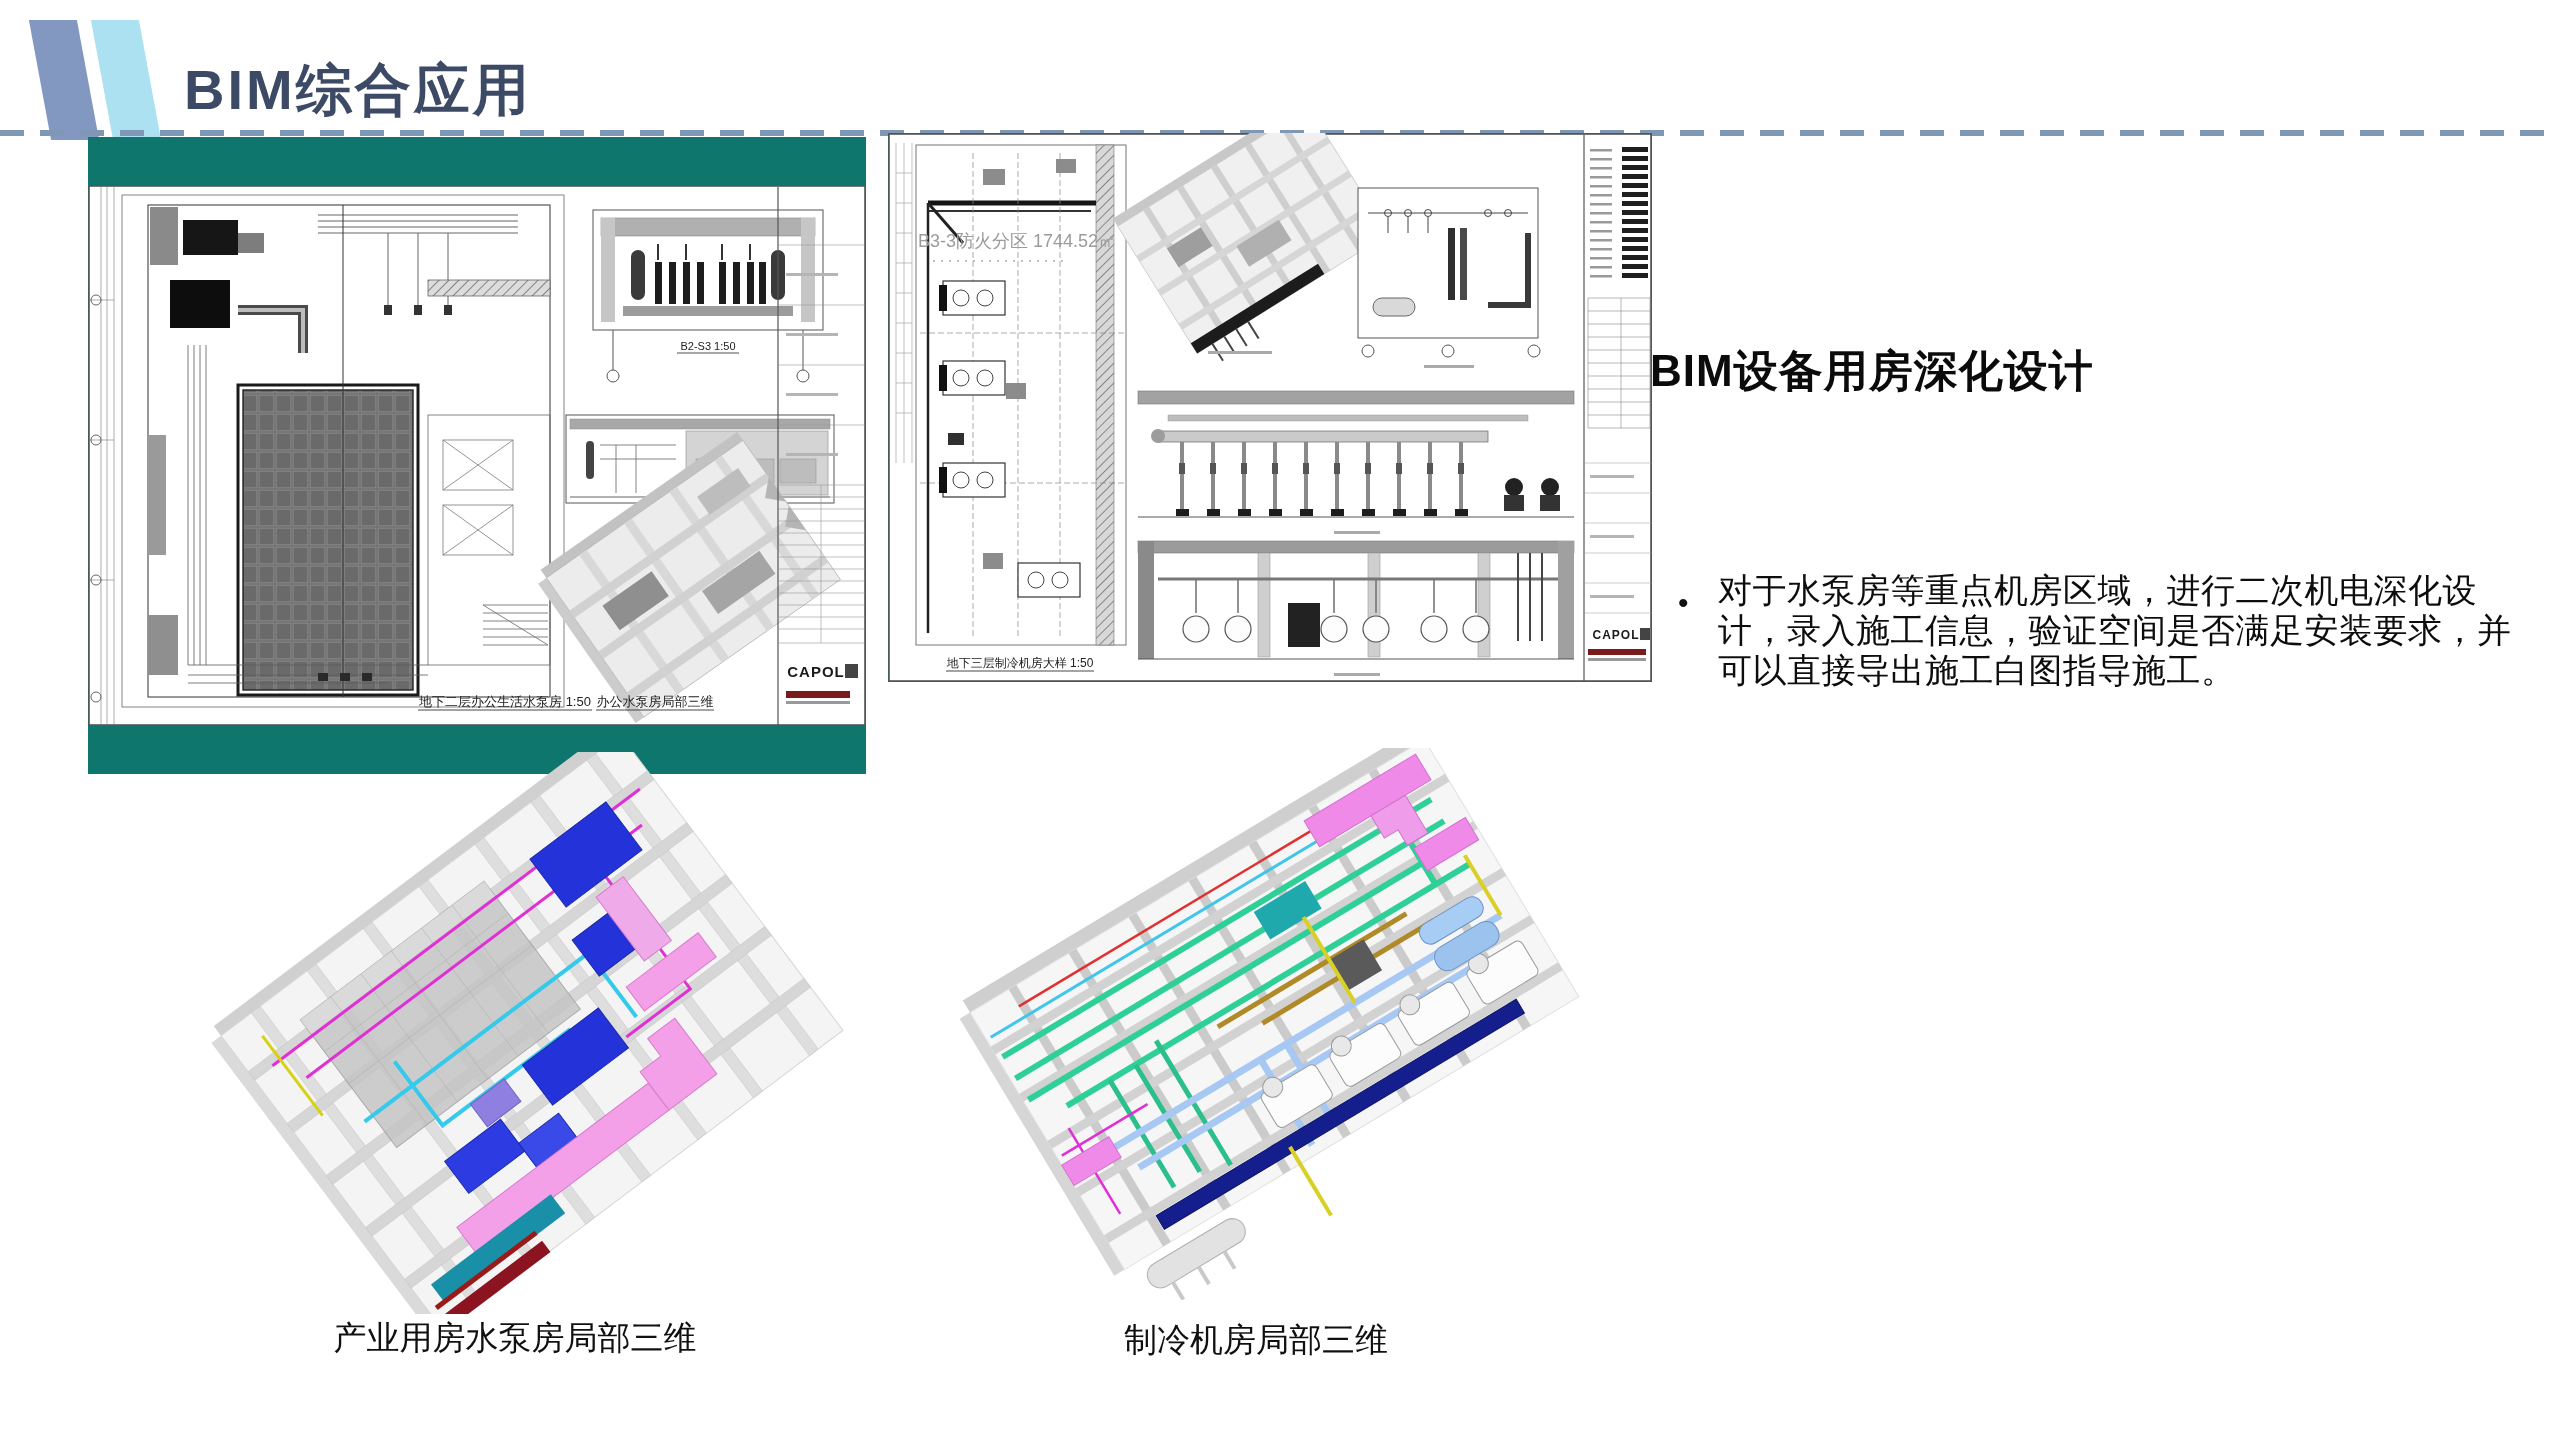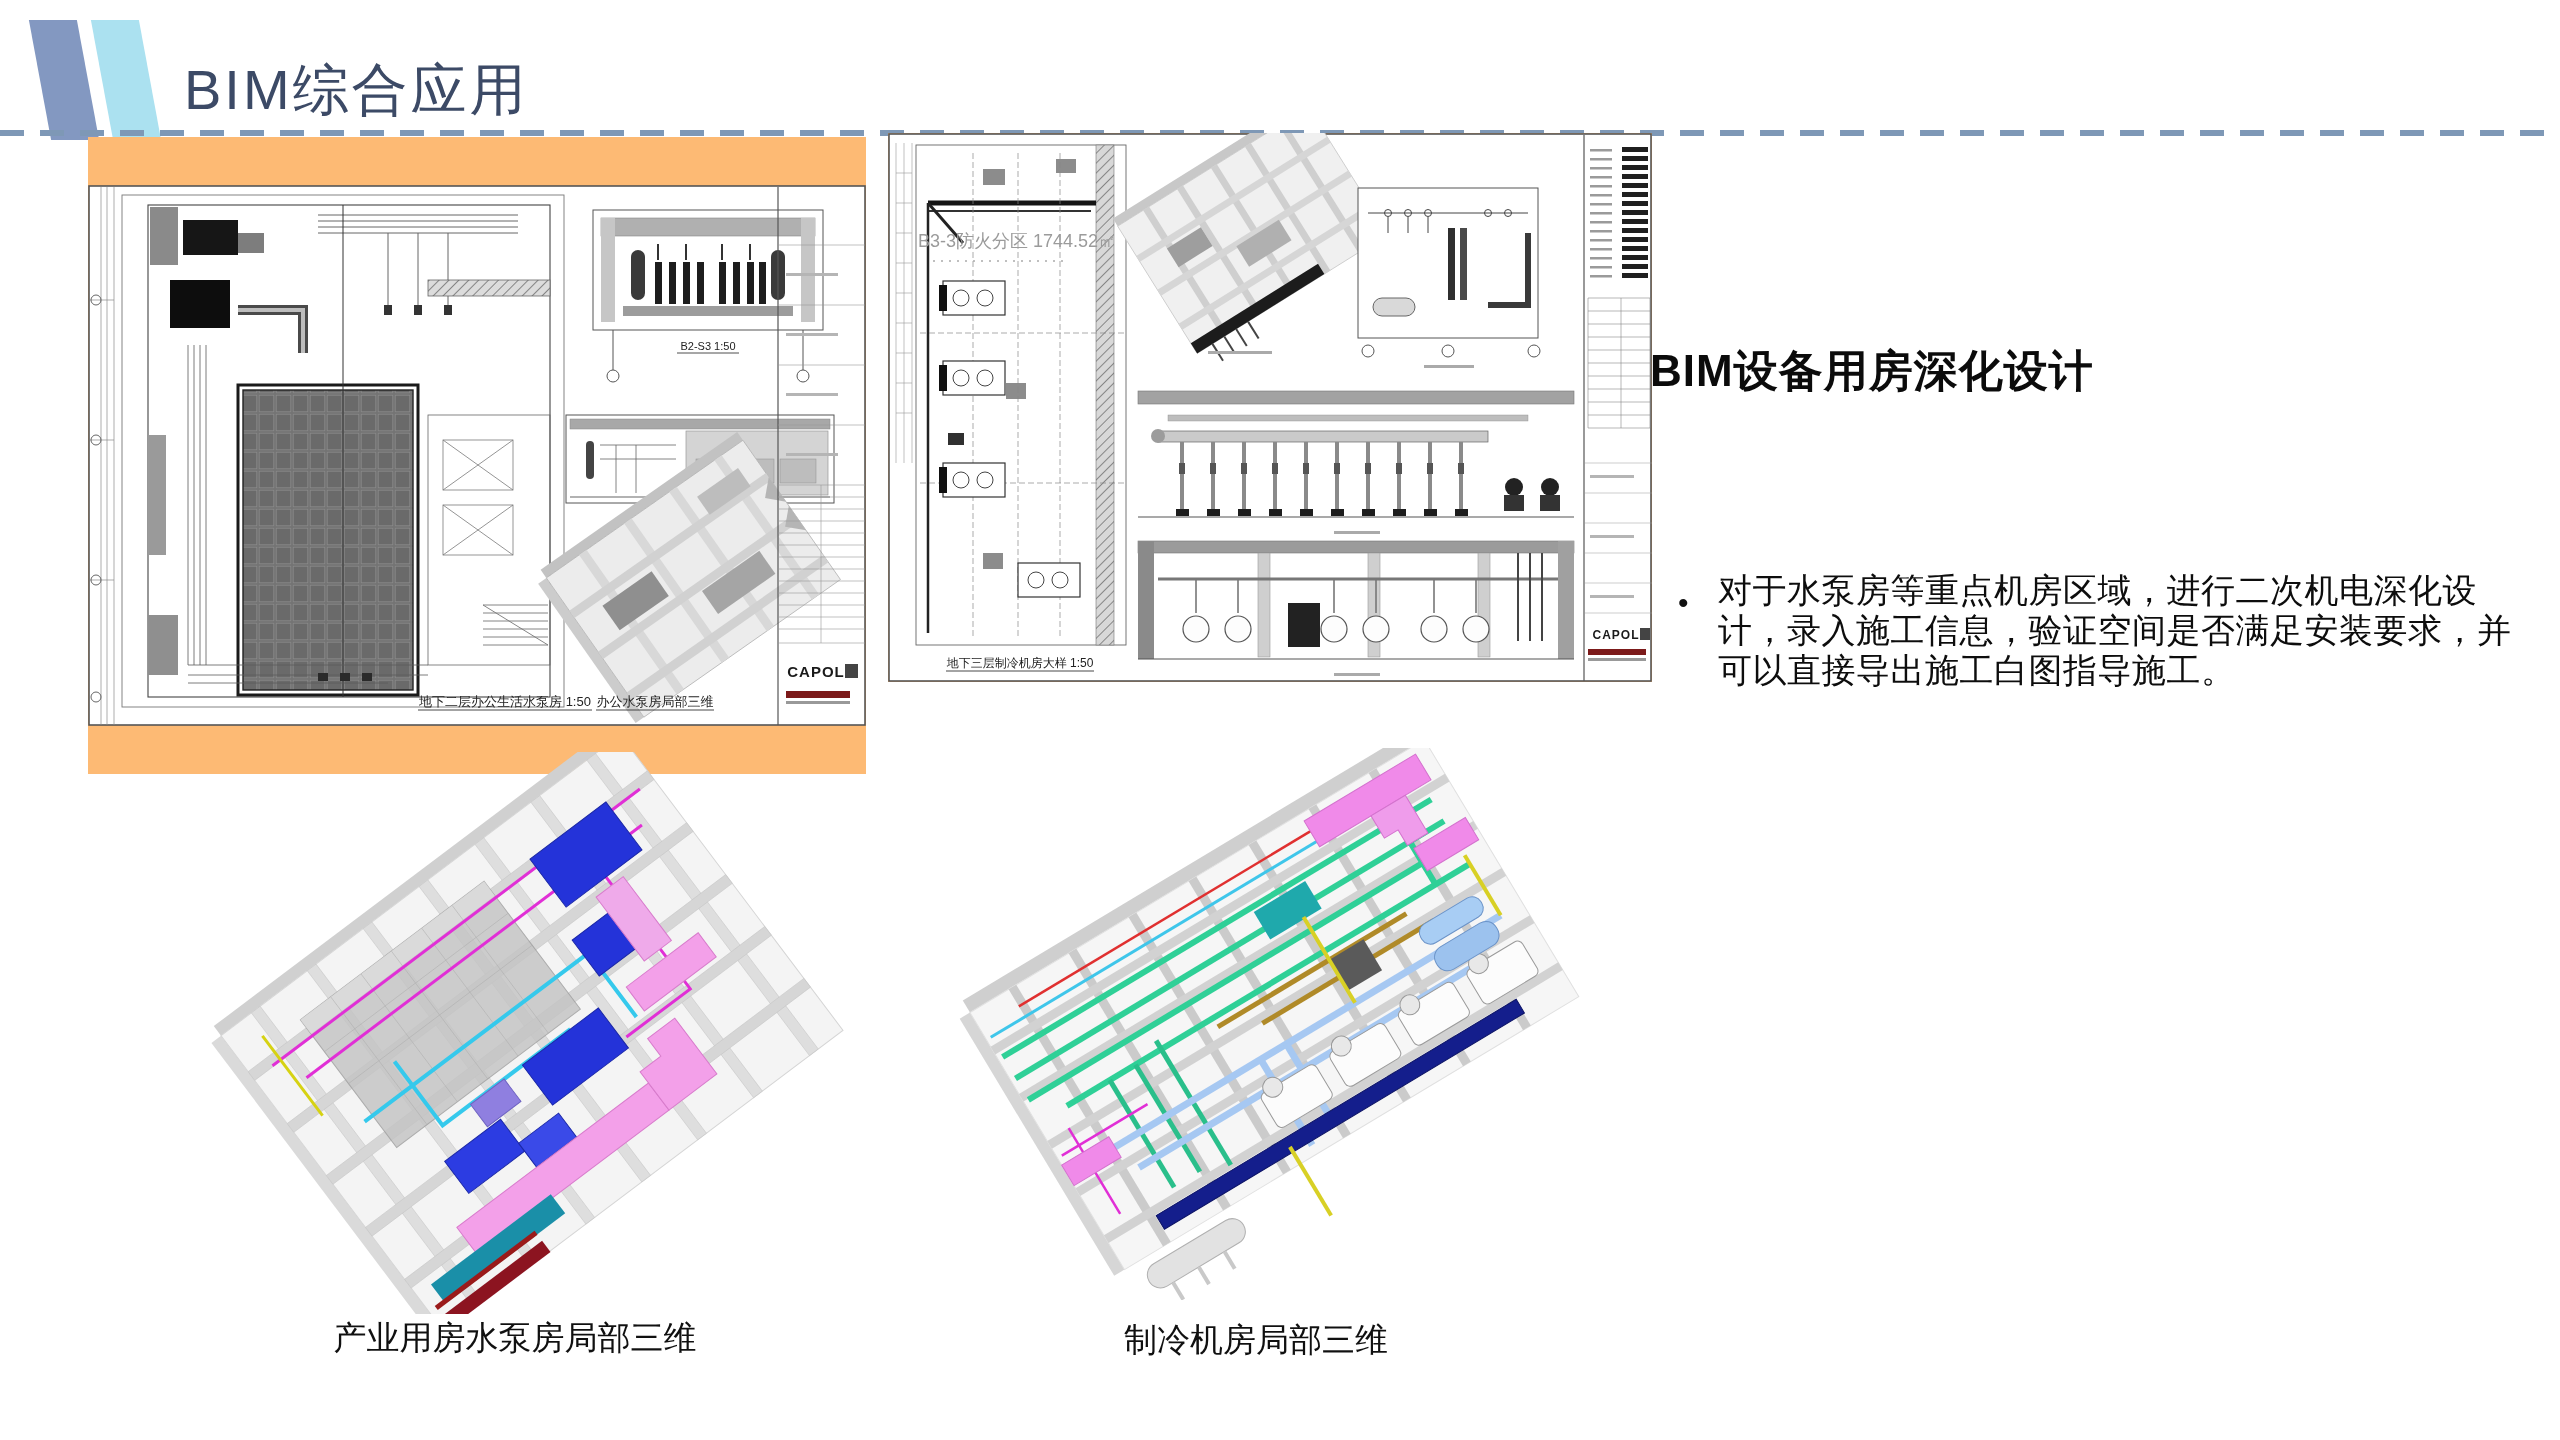--- a/index.html
+++ b/index.html
@@ -2,26 +2,26 @@
 <html><head>
 <meta charset="utf-8">
 <style>
   html,body{margin:0;padding:0;background:#ffffff;}
   .slide{position:relative;width:2560px;height:1440px;background:#ffffff;overflow:hidden;
          font-family:"Liberation Sans","DejaVu Sans",sans-serif;color:#111;}
   
   .logo-slash{position:absolute;top:20px;height:120px;width:48px;transform:skewX(10.5deg);}
   .slash1{left:40px;background:#8398C1;}
   .slash2{left:102px;background:#ABE1F0;}
-  .page-title{position:absolute;left:184px;top:40px;font-size:56px;font-weight:400;
+  .page-title{position:absolute;left:184px;top:40px;font-size:56px;font-weight:700;
               color:#3C4A66;letter-spacing:3px;white-space:nowrap;margin-top:13px;}
   .divider{position:absolute;left:0;top:130px;width:2560px;height:6px;
            background:repeating-linear-gradient(90deg,#7E98B6 0 24px,transparent 24px 40px);}
   
-  .sheet{position:absolute;background:#fdba74;}
+  .sheet{position:absolute;background:#0f766e;}
   .sheet-left{left:88px;top:137px;width:778px;height:637px;}
   .sheet-right{left:888px;top:133px;width:764px;height:549px;}
   .sheet svg{display:block;width:100%;height:100%;}
   
   .panel-heading{position:absolute;left:1650px;top:342px;width:880px;text-align:left;
                  font-size:44px;font-weight:800;color:#0b0b0b;letter-spacing:1px;}
   .bullet-row{position:absolute;left:1678px;top:570px;width:836px;display:flex;}
   .bullet-marker{width:40px;font-size:30px;line-height:66px;color:#111;flex:none;}
   .bullet-text{font-size:34px;line-height:40px;color:#0d0d0d;letter-spacing:0.5px;}
   

